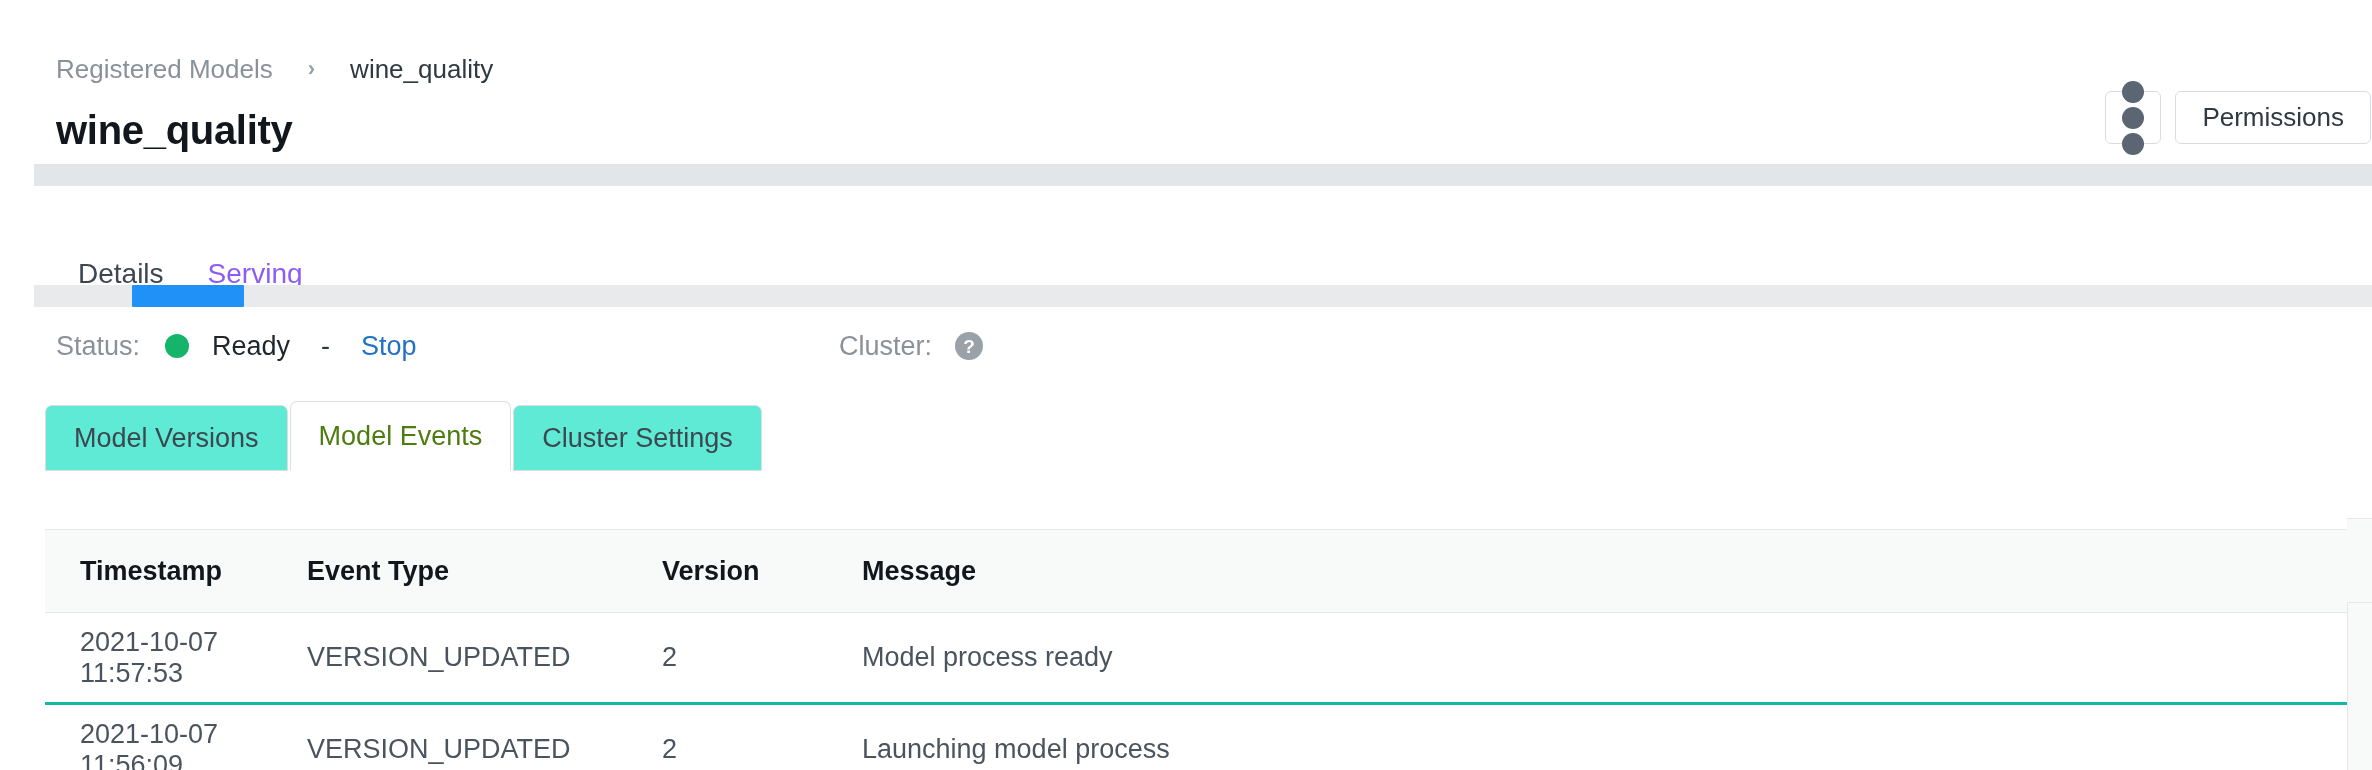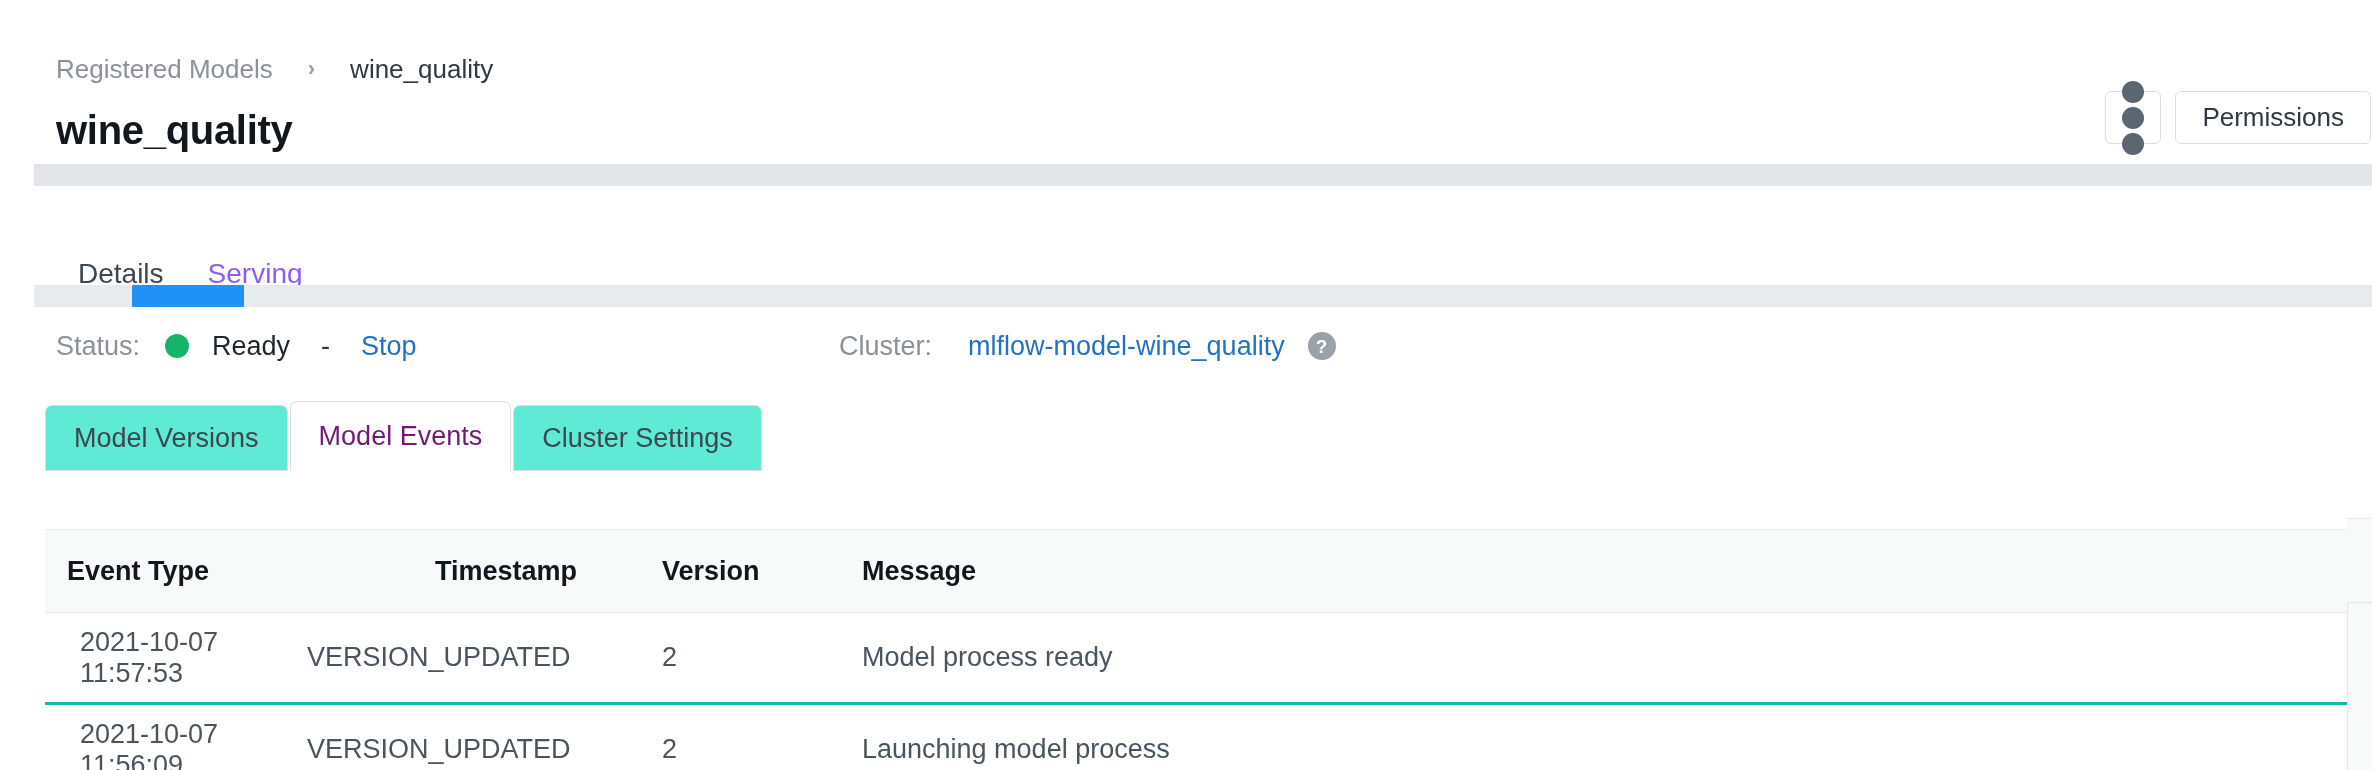--- a/index.html
+++ b/index.html
@@ -168,21 +168,21 @@
     border: 1px solid #dcdfe2;
     border-radius: 7px 7px 0 0;
     background: #5eead4;
     color: #3d4751;
     cursor: pointer;
     margin-right: 2px;
     font-family: "Liberation Sans", sans-serif;
   }
   .subtab.active {
     background: #ffffff;
-    color: #701a75;
+    color: #4d7c0f;
     height: 70px;
     border-bottom-color: #ffffff;
   }
 
   
   .table-wrap {
     position: absolute;
     left: 12px; top: 496px;
     right: 0;
     bottom: 0;
@@ -279,34 +279,33 @@
   <div class="status-row">
     <span class="label-muted">Status:</span>
     <span class="status-dot"></span>
     <span class="status-text">Ready</span>
     <span class="dash">-</span>
     <span class="link">Stop</span>
   </div>
 
   <div class="cluster-row">
     <span class="label-muted">Cluster:</span>
-    <span class="cluster-link">mlflow-model-wine_quality</span>
     <span class="help-icon">?</span>
   </div>
 
   <div class="subtabs">
     <button class="subtab">Model Versions</button>
     <button class="subtab active">Model Events</button>
     <button class="subtab">Cluster Settings</button>
   </div>
 
   <div class="table-wrap">
     <div class="t-header">
+      <div class="cell c-ts">Timestamp</div>
       <div class="cell c-type">Event Type</div>
-      <div class="cell c-ts">Timestamp</div>
       <div class="cell c-ver">Version</div>
       <div class="cell c-msg">Message</div>
     </div>
 
     <div class="t-row">
       <div class="cell c-ts">2021-10-07 11:57:53</div>
       <div class="cell c-type">VERSION_UPDATED</div>
       <div class="cell c-ver">2</div>
       <div class="cell c-msg">Model process ready</div>
     </div>

